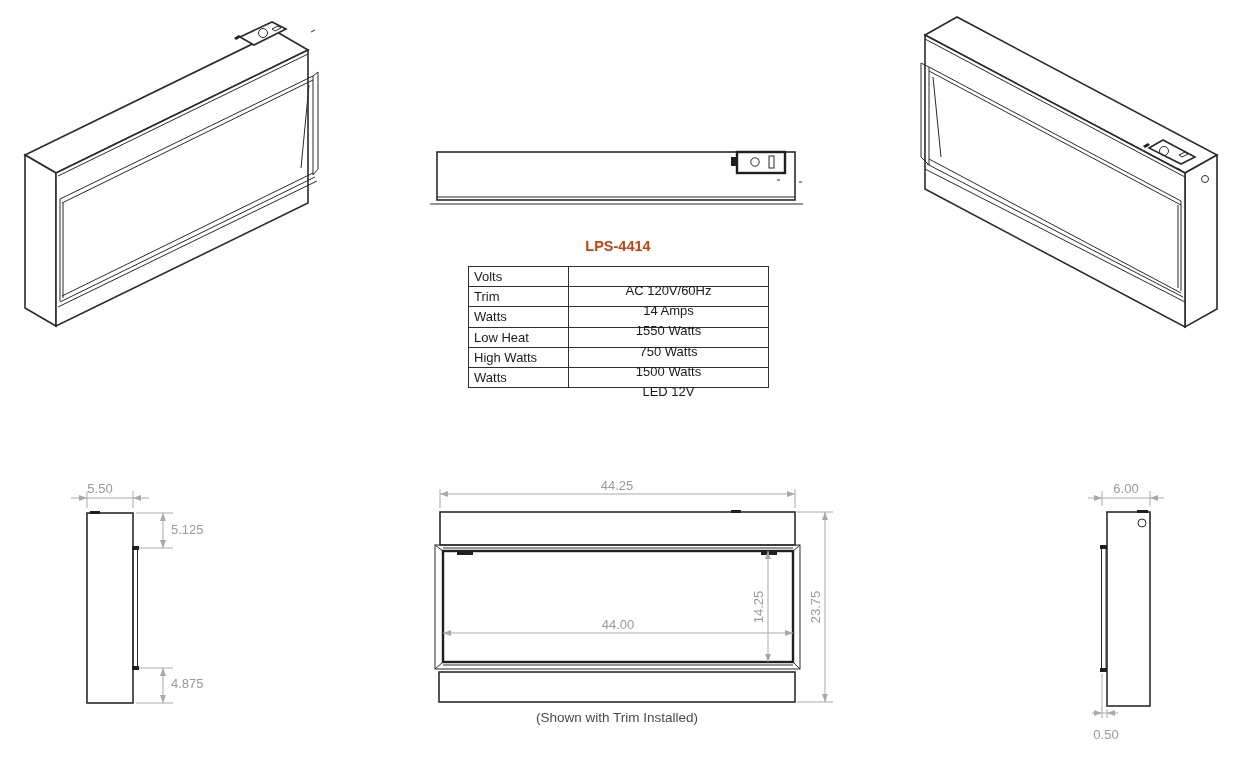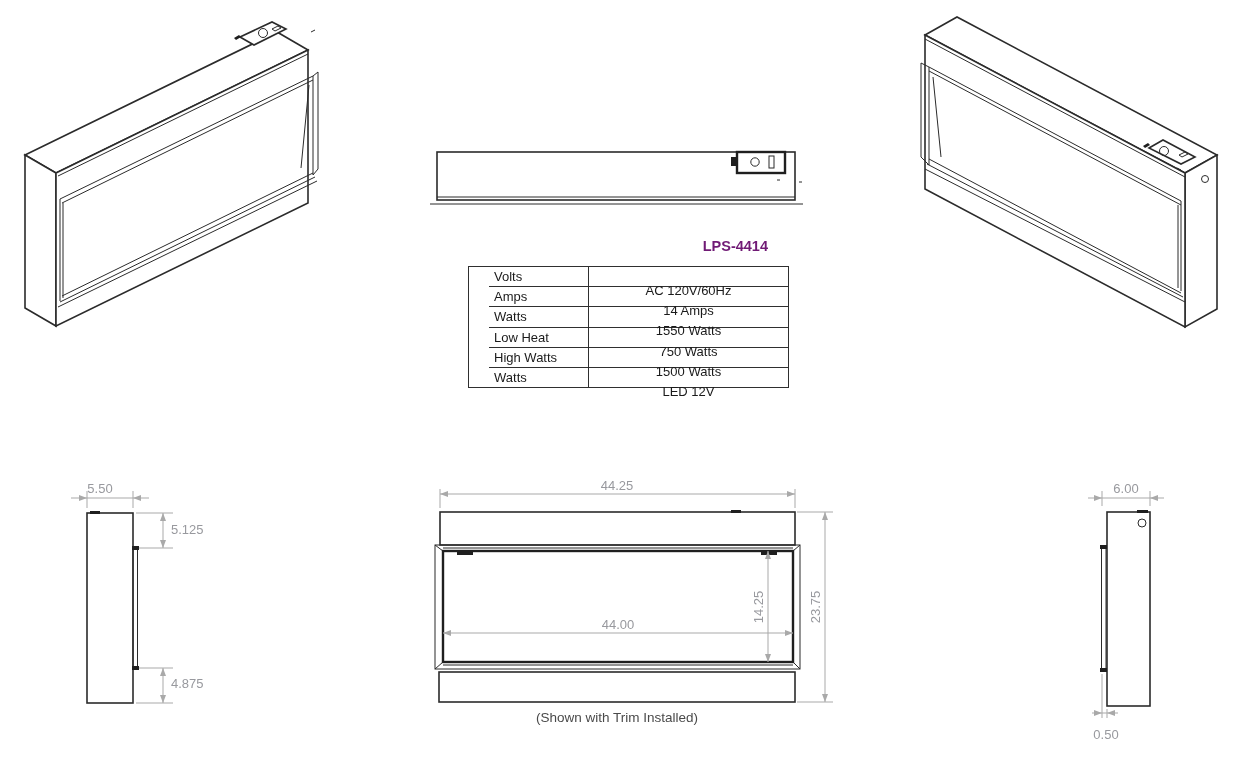--- a/index.html
+++ b/index.html
@@ -12,24 +12,24 @@
   .lnw {stroke:#2b2b2b;stroke-width:1.6;fill:#ffffff;}
   .ln1 {stroke:#2b2b2b;stroke-width:1;fill:none;}
   .ln2 {stroke:#1f1f1f;stroke-width:2.4;fill:none;}
   .fill{fill:#1f1f1f;stroke:none;}
   .dim {stroke:#a9a9a9;stroke-width:1;fill:none;}
   .ah  {fill:#a9a9a9;stroke:none;}
   .dimtxt{font:13px "Liberation Sans", sans-serif;fill:#98999e;}
   .captxt{font:13.5px "Liberation Sans", sans-serif;fill:#4a4a4a;}
 
   
-  .spec-title{position:absolute;left:468px;top:238px;width:300px;text-align:right;
-              font-size:14.5px;font-weight:bold;color:#701a75;}
+  .spec-title{position:absolute;left:468px;top:238px;width:300px;text-align:center;
+              font-size:14.5px;font-weight:bold;color:#c2410c;}
   .spec-table{position:absolute;left:468px;top:266px;width:299px;
-              border:1.6px solid #2f2f2f;font-size:13px;color:#1a1a1a;padding-left:20px;}
+              border:1.6px solid #2f2f2f;font-size:13px;color:#1a1a1a;}
   .spec-row{display:flex;height:19.2px;border-top:1.3px solid #2f2f2f;align-items:center;}
   .spec-row:first-child{border-top:none;}
   .spec-label{width:94px;padding-left:5px;border-right:1.3px solid #2f2f2f;height:100%;
               display:flex;align-items:center;}
   .spec-value{flex:1;text-align:center;margin-top:28px;}
 </style>
 </head>
 <body>
 
 <div class="canvas">
@@ -79,21 +79,21 @@
   </svg>
 
   <div class="spec-title">LPS-4414</div>
 
   <div class="spec-table">
     <div class="spec-row">
       <div class="spec-label">Volts</div>
       <div class="spec-value">AC 120V/60Hz</div>
     </div>
     <div class="spec-row">
-      <div class="spec-label">Amps</div>
+      <div class="spec-label">Trim</div>
       <div class="spec-value">14 Amps</div>
     </div>
     <div class="spec-row">
       <div class="spec-label">Watts</div>
       <div class="spec-value">1550 Watts</div>
     </div>
     <div class="spec-row">
       <div class="spec-label">Low Heat</div>
       <div class="spec-value">750 Watts</div>
     </div>

